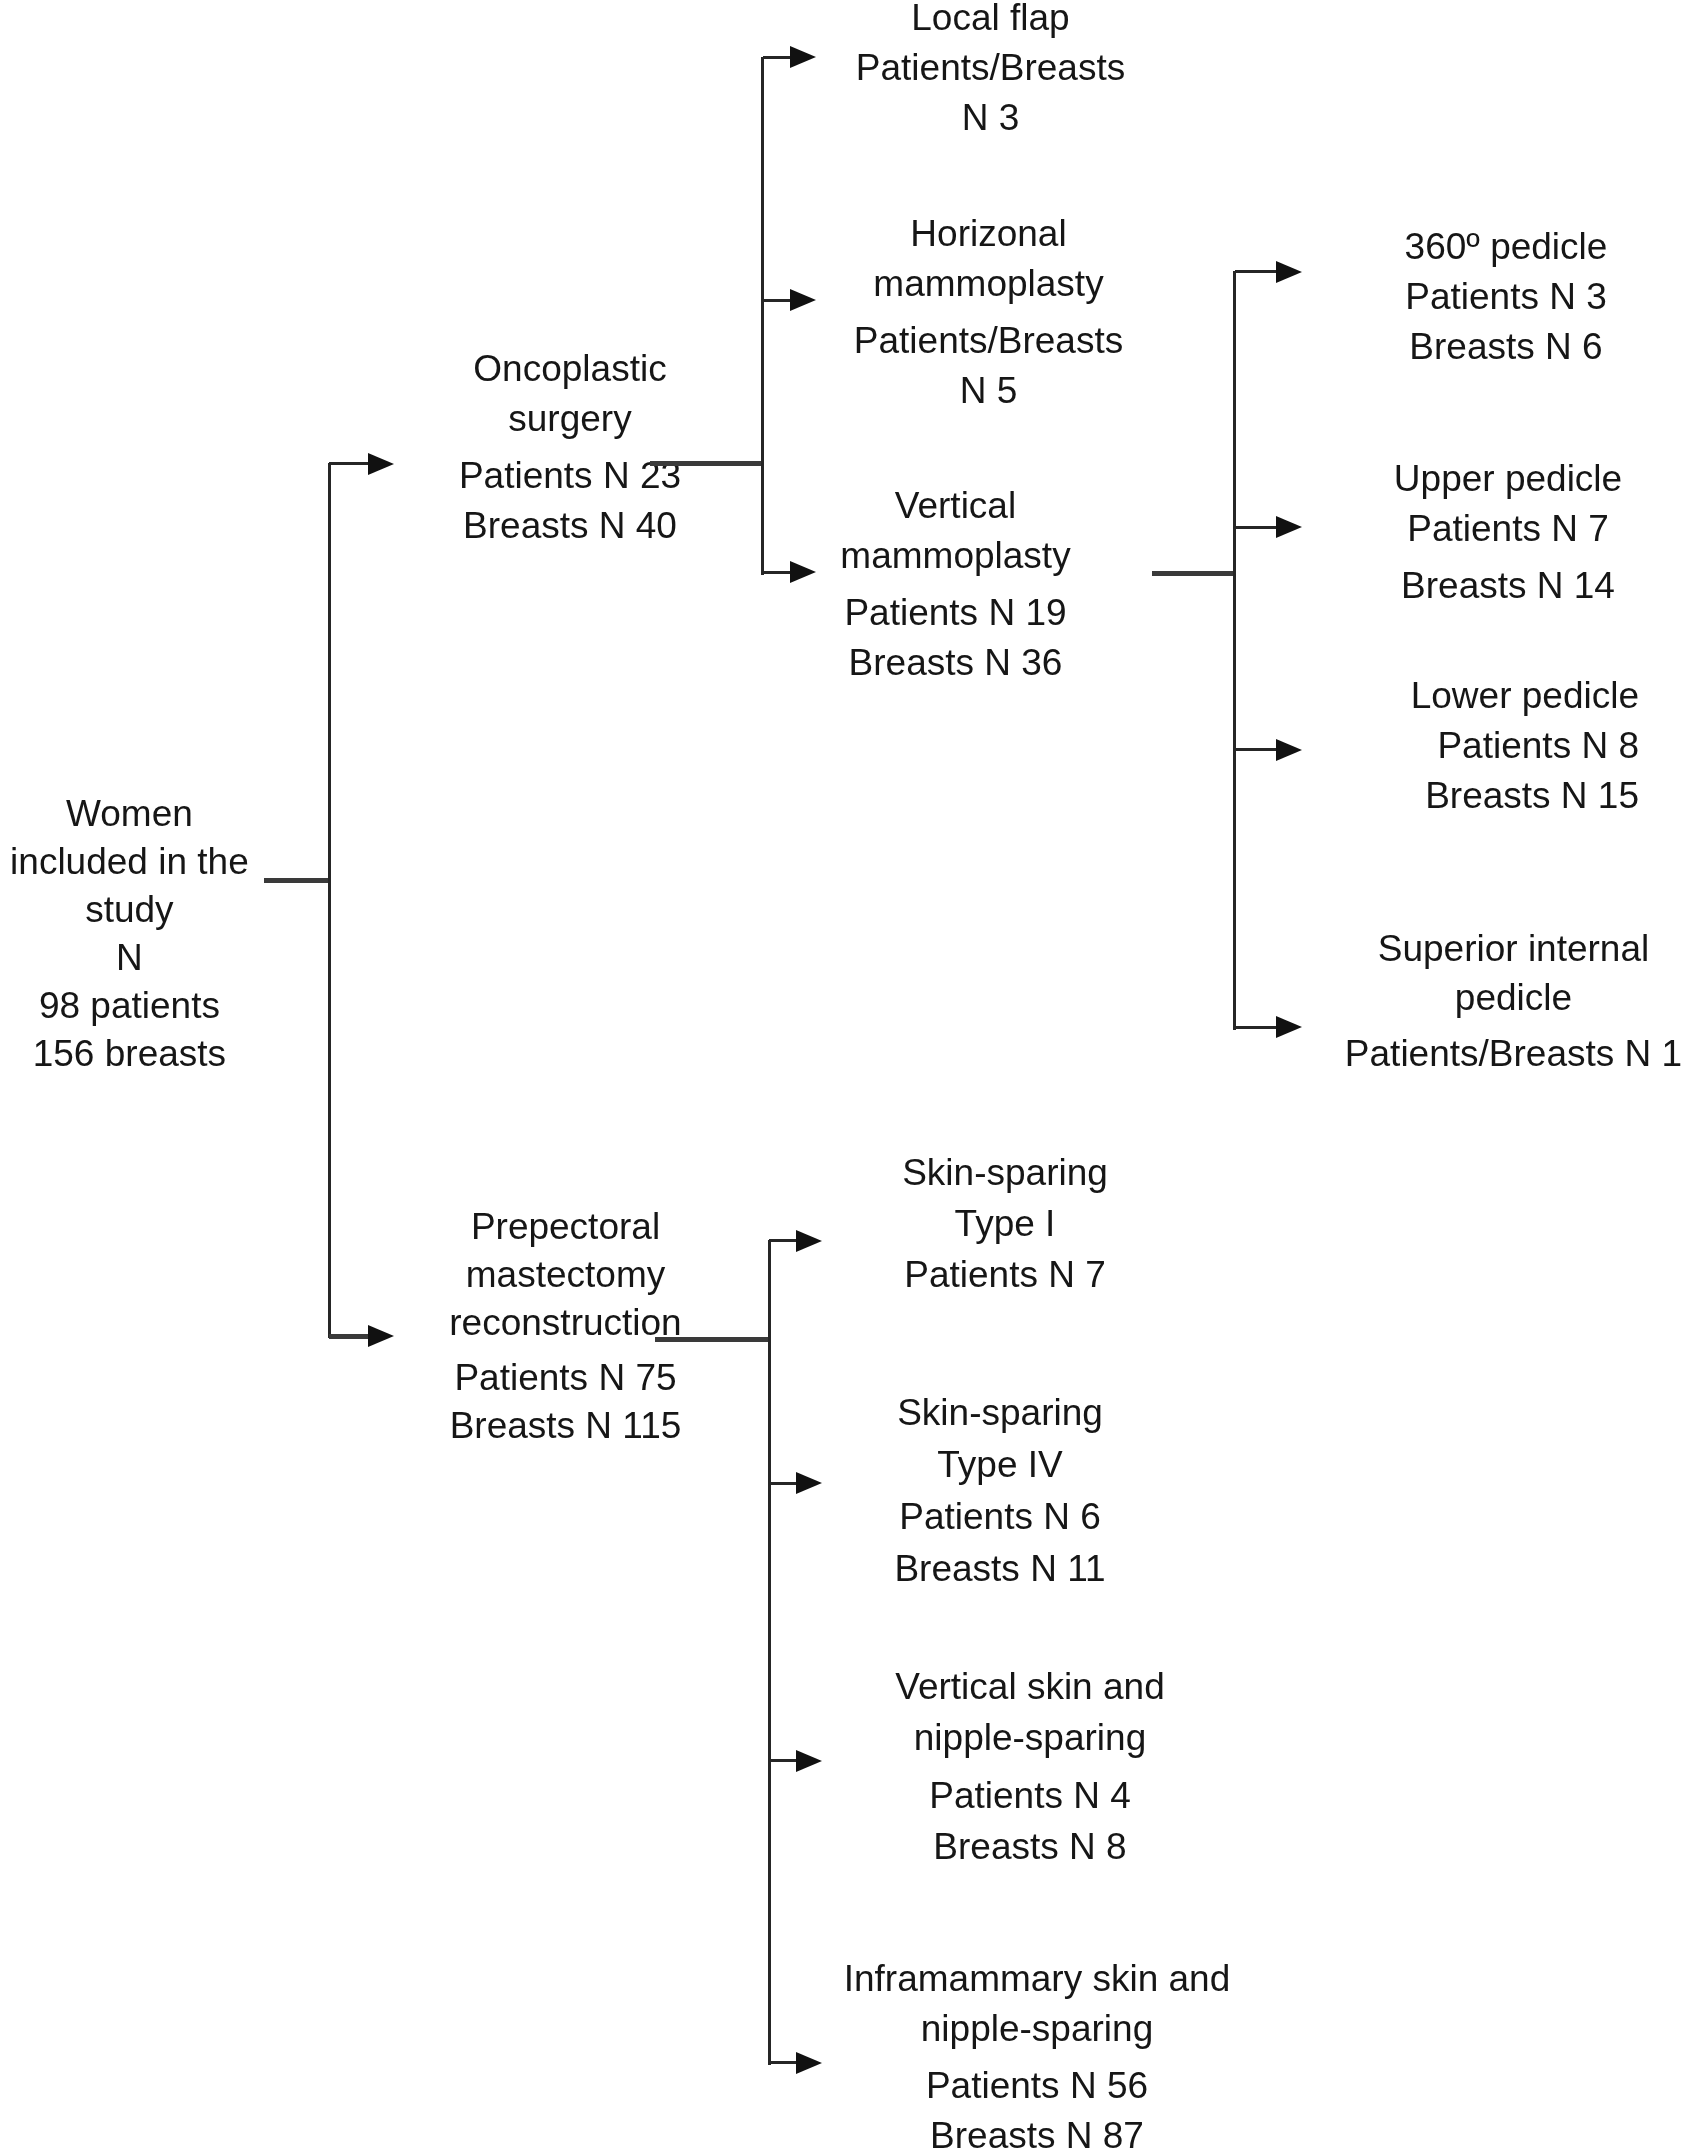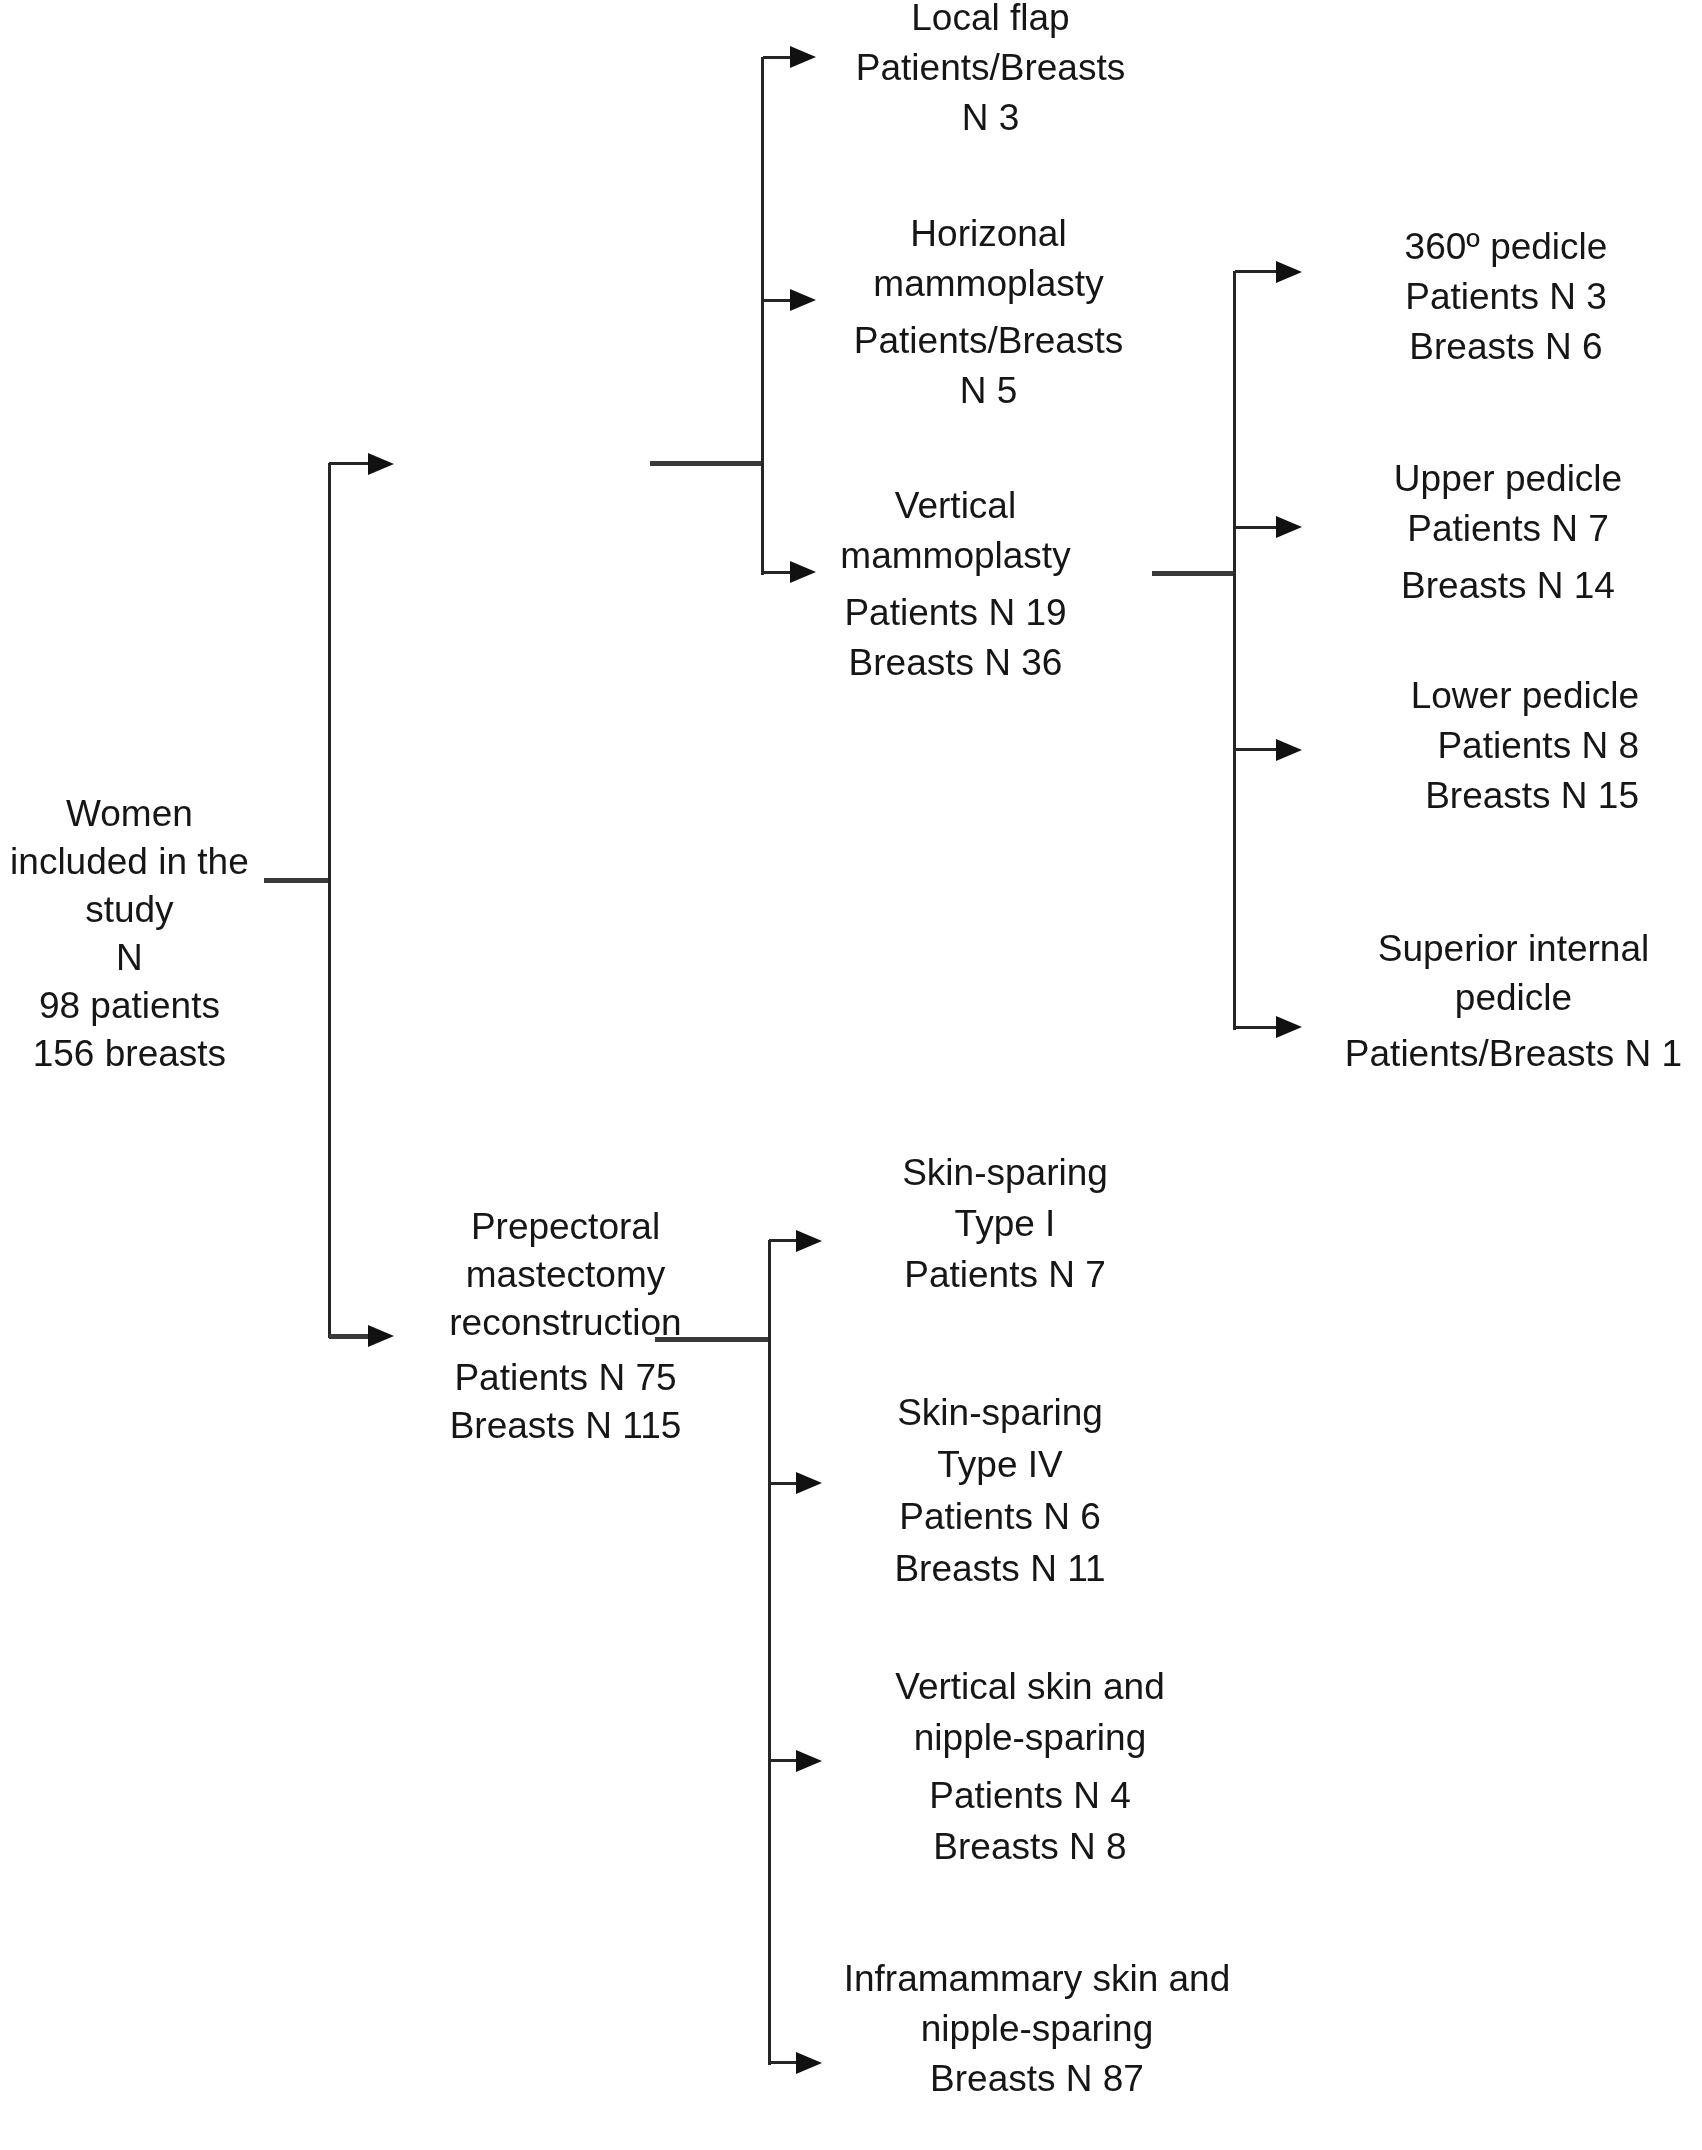--- a/index.html
+++ b/index.html
@@ -38,20 +38,26 @@
 
   <div class="node" style="left:-13.6px; top:790px; width:286px; line-height:48px;">
     <div class="ln">Women</div>
     <div class="ln">included in the</div>
     <div class="ln">study</div>
     <div class="ln">N</div>
     <div class="ln">98 patients</div>
     <div class="ln">156 breasts</div>
   </div>
 
+  <div class="node" style="left:420px; top:344px; width:300px; line-height:50px;">
+    <div class="ln">Oncoplastic</div>
+    <div class="ln">surgery</div>
+    <div class="ln gap">Patients N 23</div>
+    <div class="ln">Breasts N 40</div>
+  </div>
 
   <div class="node" style="left:834px; top:-7.5px; width:313px; line-height:50px;">
     <div class="ln">Local flap</div>
     <div class="ln">Patients/Breasts</div>
     <div class="ln">N 3</div>
   </div>
 
   <div class="node" style="left:832px; top:209px; width:313px; line-height:50px;">
     <div class="ln">Horizonal</div>
     <div class="ln">mammoplasty</div>
@@ -114,20 +120,21 @@
   <div class="node" style="left:853px; top:1661px; width:354px; line-height:51px;">
     <div class="ln">Vertical skin and</div>
     <div class="ln">nipple-sparing</div>
     <div class="ln gap">Patients N 4</div>
     <div class="ln">Breasts N 8</div>
   </div>
 
   <div class="node" style="left:819px; top:1954px; width:436px; line-height:50px;">
     <div class="ln">Inframammary skin and</div>
     <div class="ln">nipple-sparing</div>
+    <div class="ln gap">Patients N 56</div>
     <div class="ln">Breasts N 87</div>
   </div>
 
   <div class="hline thick" style="left:264px; top:878px; width:65px;"></div>
   <div class="vline" style="left:328px; top:463px; height:875px;"></div>
 
   <div class="hline" style="left:329px; top:462px; width:41px;"></div>
   <div class="tri" style="left:368px; top:453px;"></div>
 
   <div class="hline thick" style="left:329px; top:1334px; width:41px;"></div>

